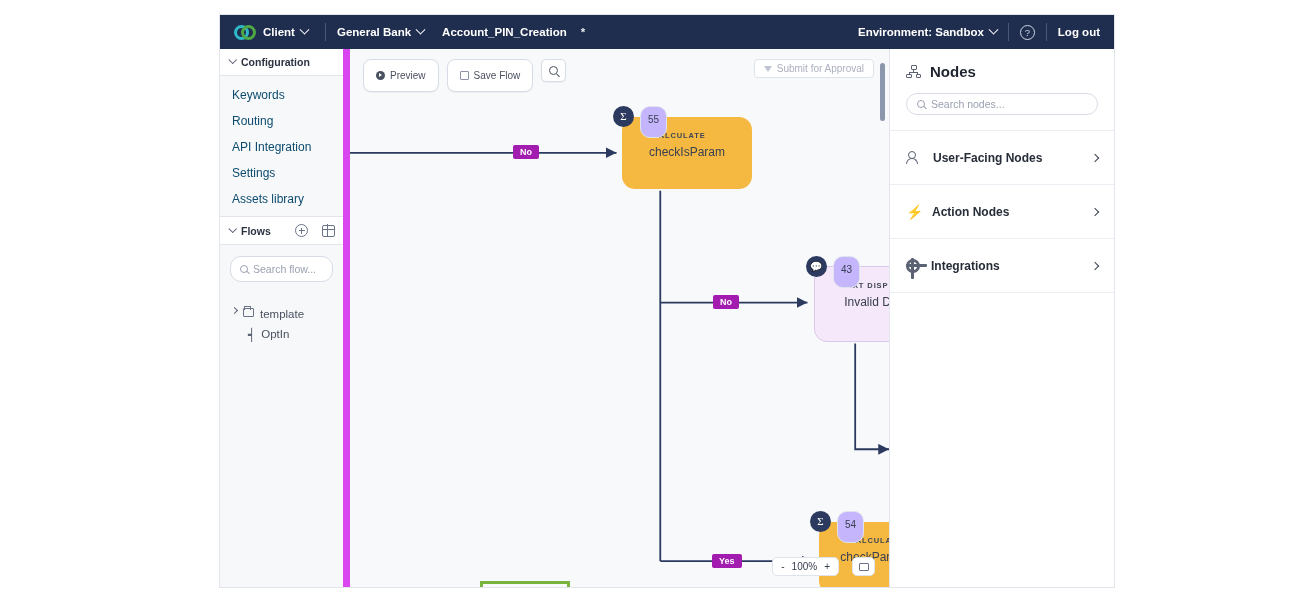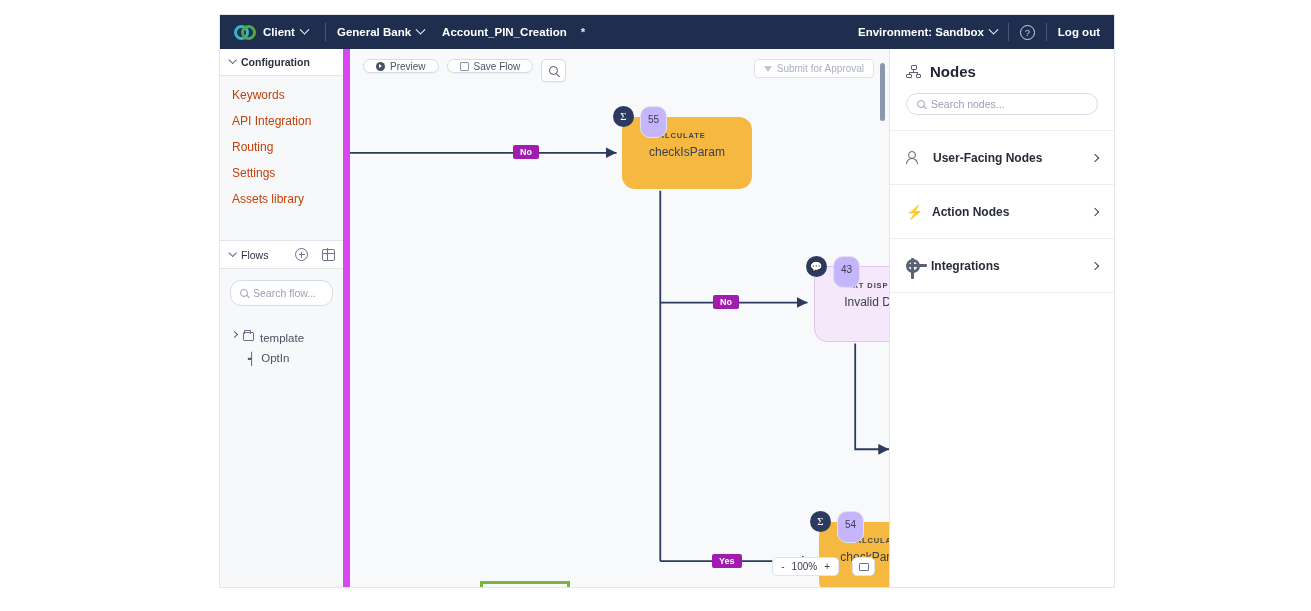--- a/index.html
+++ b/index.html
@@ -57,28 +57,27 @@
   }
   .side-head {
     display:flex; align-items:center; gap:6px;
     padding: 7px 10px 7px 9px;
     font-weight:700; font-size:10.5px; color:#2b3240;
     border-bottom:1px solid #e2e5ec;
     background:#fff;
   }
   .chev-dn { display:inline-block; width:6px; height:6px; border-right:1.4px solid #5b6274; border-bottom:1.4px solid #5b6274; transform: rotate(45deg) translate(-1px,-2px); }
   .side-list { padding: 6px 0 4px; }
-  .side-item { padding: 6px 12px; font-size: 12px; color:#c2410c; cursor:pointer; }
+  .side-item { padding: 6px 12px; font-size: 12px; color:#0c4a6e; cursor:pointer; }
   .flows-head {
     display:flex; align-items:center; gap:6px;
     padding: 7px 8px 7px 9px;
-    font-weight:400; font-size:10.5px; color:#2b3240;
+    font-weight:700; font-size:10.5px; color:#2b3240;
     border-top:1px solid #e2e5ec; border-bottom:1px solid #e2e5ec;
     background:#fff;
-    margin-top:24px;
   }
   .flows-head .spacer { flex:1; }
   .plus-circle { width:13px; height:13px; border-radius:50%; border:1.2px solid #6b7388; position:relative; }
   .plus-circle::before, .plus-circle::after { content:""; position:absolute; background:#6b7388; }
   .plus-circle::before { left:2.5px; top:5.2px; width:6px; height:1.2px; }
   .plus-circle::after { top:2.5px; left:5.2px; height:6px; width:1.2px; }
   .panel-ic { width:13px; height:12px; border:1.3px solid #6b7388; border-radius:2px; position:relative; }
   .panel-ic::before { content:""; position:absolute; left:4px; top:-1.3px; bottom:-1.3px; width:1.3px; background:#6b7388; }
   .panel-ic::after { content:""; position:absolute; left:-1.3px; right:-1.3px; top:3px; height:1.3px; background:#6b7388; }
   .flow-search {
@@ -91,21 +90,21 @@
   .tree-row { display:flex; align-items:flex-start; gap:6px; padding:4px 10px 4px 12px; cursor:pointer; }
   .chev-rt { display:inline-block; width:5px; height:5px; border-right:1.5px solid #5b6274; border-top:1.5px solid #5b6274; transform: rotate(45deg); }
   .folder-ic { width:11px; height:9px; border:1.2px solid #6b7388; border-radius:1px; position:relative; }
   .folder-ic::before { content:""; position:absolute; top:-3px; left:0; width:5px; height:3px; border:1.2px solid #6b7388; border-bottom:none; border-radius:1px 1px 0 0; }
   .tree-row.child { padding-left: 28px; }
 
   
   .canvas { flex:1; position:relative; background:#f8f9fb; overflow:hidden; border-right:1px solid #e2e5ec; }
   .toolbar-l { position:absolute; left:13px; top:10px; display:flex; gap:8px; z-index:6; }
   .tbtn {
-    height:14px; background:#fff; border:1px solid #d8dce6; border-radius:8px;
+    height:33px; background:#fff; border:1px solid #d8dce6; border-radius:8px;
     display:flex; align-items:center; gap:5px; padding:0 12px;
     font-size:10px; color:#4a5160; cursor:pointer; white-space:nowrap;
     box-shadow: 0 1px 1px rgba(20,30,60,.05);
   }
   .play-dot { width:9px; height:9px; border-radius:50%; background:#4a5160; position:relative; }
   .play-dot::after { content:""; position:absolute; left:3.4px; top:2.3px; border-left:3.6px solid #fff; border-top:2.2px solid transparent; border-bottom:2.2px solid transparent; }
   .save-ic { width:9px; height:9px; border:1.2px solid #8a92a3; border-radius:1px; }
   .tbtn.square { width:25px; height:23px; padding:0; justify-content:center; border-radius:5px; }
   .mag { width:9px; height:9px; border:1.4px solid #4a5160; border-radius:50%; position:relative; }
   .mag::after { content:""; position:absolute; right:-3px; bottom:-2px; width:4px; height:1.4px; background:#4a5160; transform: rotate(45deg); }
@@ -231,22 +230,22 @@
 
   <div class="body">
 
     <div class="sidebar">
       <div class="side-head">
         <span class="chev-dn"></span>
         <span>Configuration</span>
       </div>
       <div class="side-list">
         <div class="side-item">Keywords</div>
+        <div class="side-item">Routing</div>
         <div class="side-item">API Integration</div>
-        <div class="side-item">Routing</div>
         <div class="side-item">Settings</div>
         <div class="side-item">Assets library</div>
       </div>
       <div class="flows-head">
         <span class="chev-dn"></span>
         <span>Flows</span>
         <span class="spacer"></span>
         <span class="plus-circle"></span>
         <span class="panel-ic" style="margin-left:8px;"></span>
       </div>

